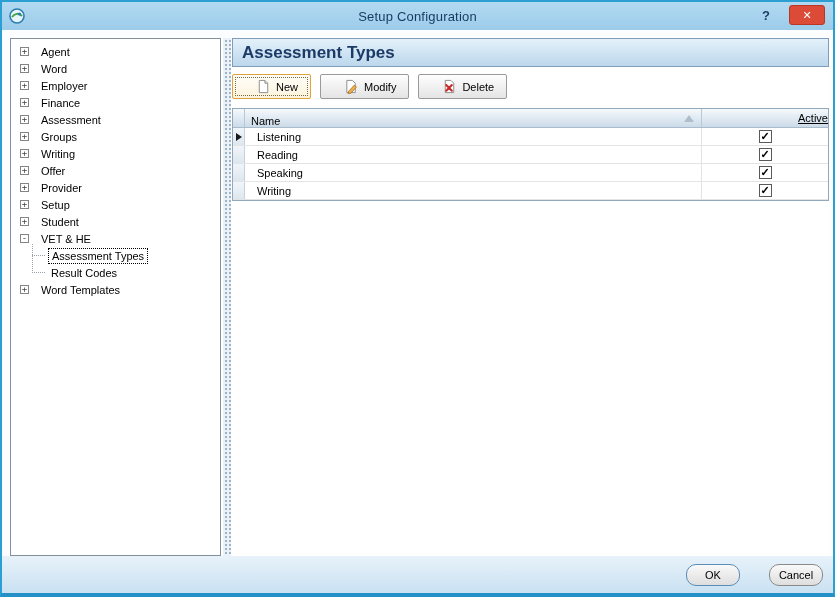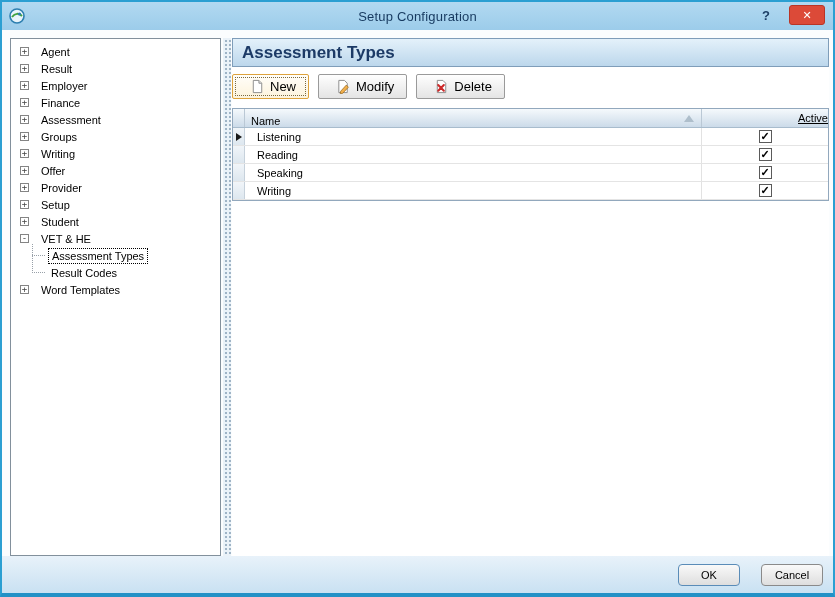--- a/index.html
+++ b/index.html
@@ -44,22 +44,22 @@
               background-color:#eaf2f8;
               background-image:radial-gradient(#9fb4c6 30%, transparent 32%);
               background-size:4px 4px; background-position:1px 1px; }
 
   
   .main { position:absolute; left:230px; top:36px; width:597px; height:518px; background:#fff; }
   .main-header { height:29px; background:linear-gradient(#e4f1fa,#bcd7ec);
                  border:1px solid #7f9db9; display:flex; align-items:center; padding-left:9px;
                  font-size:17px; font-weight:bold; color:#1c3a66; }
   .toolbar { margin-top:7px; display:flex; gap:9px; align-items:center; }
-  .tb-btn { height:25px; display:inline-flex; align-items:center; gap:5px; padding:0 12px 0 17px;
-            font-size:13px; color:#000; border:1px solid #9a9a9a; border-radius:2px;
+  .tb-btn { height:25px; display:inline-flex; align-items:center; gap:5px; padding:0 12px 0 23px;
+            font-size:11px; color:#000; border:1px solid #9a9a9a; border-radius:2px;
             background:linear-gradient(#fefefe,#e4e4e4); cursor:default; }
   .tb-btn.focused { border-color:#dda23c; background:linear-gradient(#fffefa,#fdf3dc);
                     outline:1px dotted #7a6a40; outline-offset:-4px; }
   .tb-btn svg { display:block; }
 
   
   .grid { margin-top:9px; font-size:11px; border:1px solid #92a8bd; background:#fff; }
   .grid-header { display:flex; height:19px; background:linear-gradient(#f5f9fc,#ccdbe9);
                  border-bottom:1px solid #a8bccd; }
   .gh-gutter { width:12px; border-right:1px solid #bac8d5; }
@@ -78,23 +78,23 @@
                border-right:1px solid #e2e2e2; color:#000; }
   .cell-active { width:126px; display:flex; align-items:center; justify-content:center; }
   .checkbox { width:13px; height:13px; border:1px solid #5a5a5a; background:#fff;
               display:flex; align-items:center; justify-content:center; }
   .checkbox.checked::after { content:'✓'; font-size:11px; font-weight:bold; color:#000;
                              line-height:11px; margin-top:-1px; }
 
   
   .footer { position:absolute; left:0; right:0; bottom:0; height:37px;
             background:linear-gradient(#e8f2fa,#c9e1f2); }
-  .btn { position:absolute; top:8px; width:62px; height:22px; font-size:11px;
+  .btn { position:absolute; top:8px; width:54px; height:22px; font-size:11px;
          font-family:"Liberation Sans", sans-serif;
-         border:1px solid #8a8a8a; border-radius:4px;
+         border:1px solid #8a8a8a; border-radius:10px;
          background:linear-gradient(#f9f9f9,#dedede); color:#000; }
   .btn.ok { right:93px; border-color:#5a8cb8; }
   .btn.cancel { right:10px; }
 </style>
 </head>
 <body>
 
 <div class="dialog">
 
   <div class="titlebar">
@@ -108,21 +108,21 @@
     <span class="close-btn">✕</span>
   </div>
 
   <div class="tree-panel">
       <div class="tree-item">
         <span class="expand-box">+</span>
         <span class="tree-label">Agent</span>
       </div>
       <div class="tree-item">
         <span class="expand-box">+</span>
-        <span class="tree-label">Result</span>
+        <span class="tree-label">Word</span>
       </div>
       <div class="tree-item">
         <span class="expand-box">+</span>
         <span class="tree-label">Employer</span>
       </div>
       <div class="tree-item">
         <span class="expand-box">+</span>
         <span class="tree-label">Finance</span>
       </div>
       <div class="tree-item">

